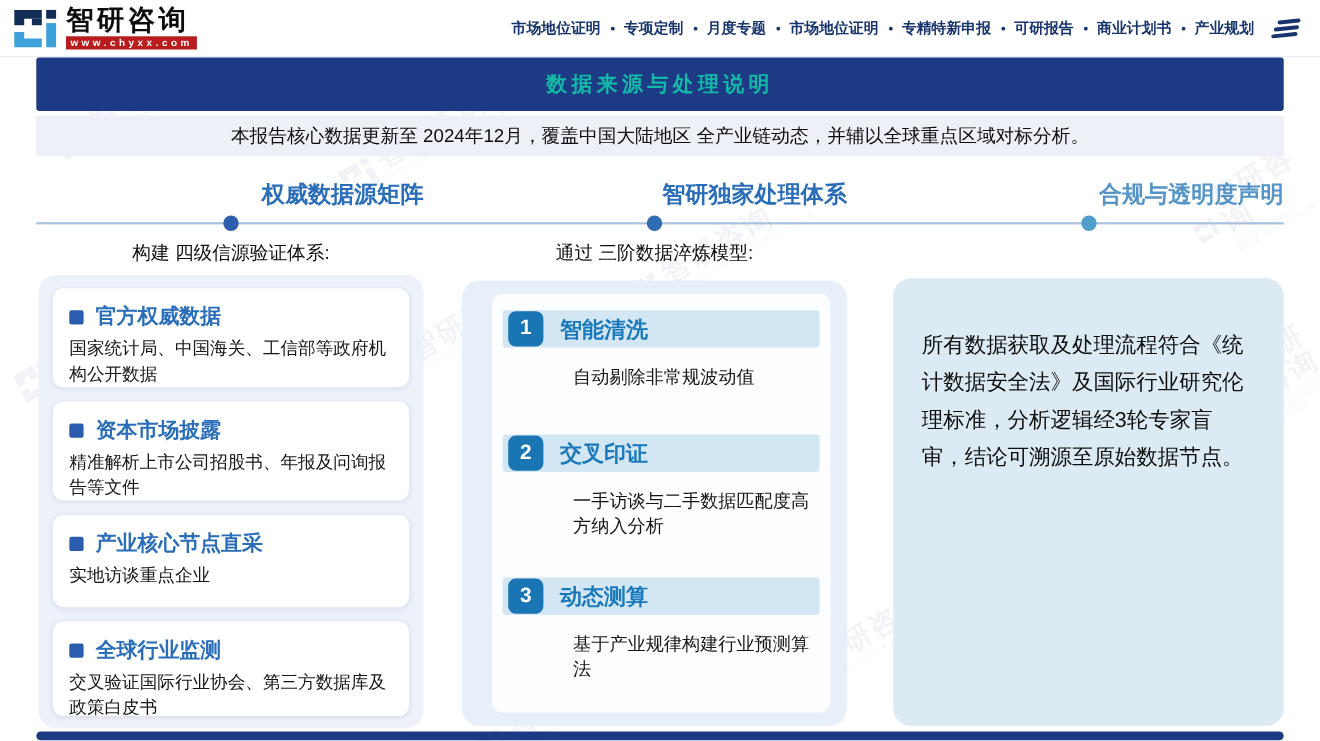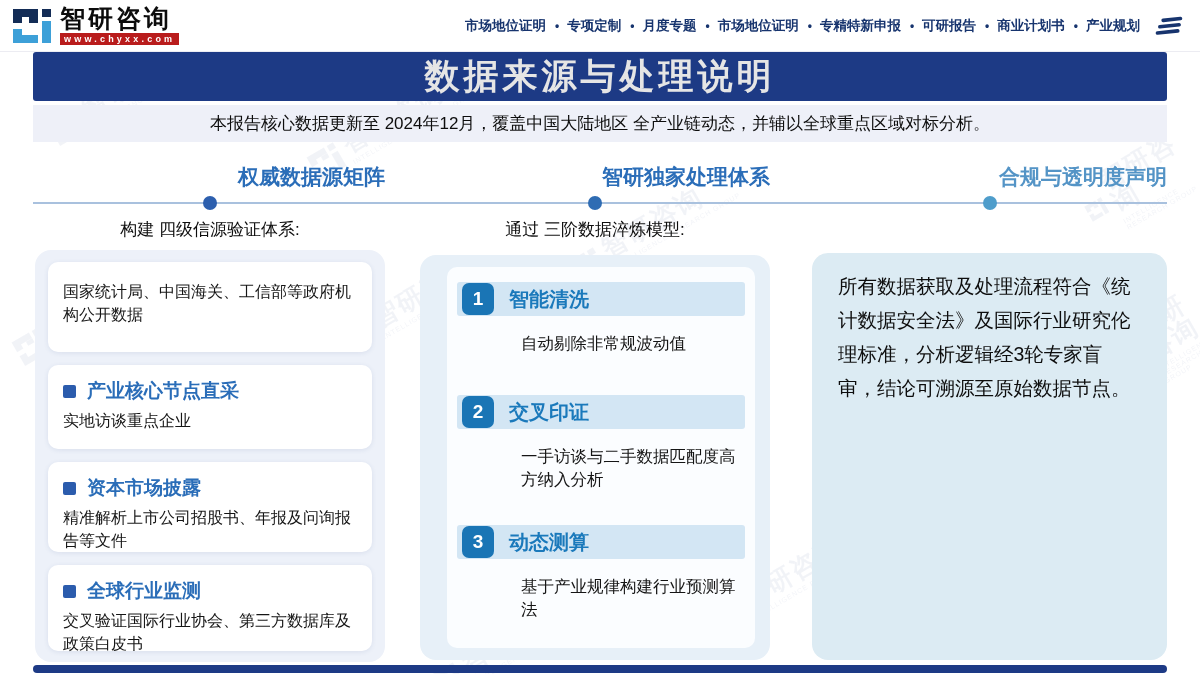--- a/index.html
+++ b/index.html
@@ -18,21 +18,21 @@
   .logo-site{ margin-top:2px; background:#b91c1c; color:#fff; font-size:9px; letter-spacing:3.2px;
     padding:2px 4px 1px; text-align:center; font-weight:bold;}
   .nav{ display:flex; align-items:center; }
   .nav a{ display:flex; align-items:center; color:#17346e; font-size:13.5px; font-weight:bold;
     text-decoration:none; white-space:nowrap; margin-left:9px;}
   .nav a + a::before{ content:"•"; color:#17346e; font-size:12px; margin-right:8px;}
   .menu-icon{ margin-left:14px; cursor:pointer; display:flex; align-items:center;}
   
   .title-bar{ position:absolute; left:33px; top:52px; width:1134px; height:49px;
     background:#1d3a85; border-radius:3px; display:flex; align-items:center; justify-content:center; z-index:4;}
-  .title-bar h1{ color:#e5e5e5; font-size:35px; font-weight:bold; letter-spacing:4px;}
+  .title-bar h1{ color:#14b8a6; font-size:19px; font-weight:bold; letter-spacing:4px;}
   .subtitle-bar{ position:absolute; left:33px; top:105px; width:1134px; height:37px;
     background:#eef0f8; display:flex; align-items:center; justify-content:center; z-index:4;}
   .subtitle-bar p{ font-size:17px; color:#0d0d0d;}
   
   .col-head{ position:absolute; top:163px; text-align:right; font-size:21px; font-weight:bold; z-index:4;}
   .col-head.c1{ left:35px; width:350px; color:#2a6db8;}
   .col-head.c2{ left:420px; width:350px; color:#2a6db8;}
   .col-head.c3{ left:812px; width:355px; color:#5494c6;}
   .timeline{ position:absolute; left:33px; top:202px; width:1134px; height:2px; background:#a9c1de; z-index:3;}
   .tdot{ position:absolute; top:196px; width:14px; height:14px; border-radius:50%; z-index:4;}
@@ -57,21 +57,21 @@
   .col2-inner{ position:absolute; left:447px; top:267px; width:308px; height:381px;
     background:#fbfdff; border-radius:10px; padding:15px 10px 0; z-index:4;}
   .step1{ margin-bottom:40px;} .step2{ margin-bottom:34px;}
   .step-strip{ height:34px; background:#d3e6f4; border-radius:3px; display:flex; align-items:center; margin-bottom:16px;}
   .step-badge{ width:32px; height:32px; margin-left:5px; background:#1a75b5; border-radius:7px;
     color:#fff; font-size:19px; font-weight:bold; display:flex; align-items:center; justify-content:center; flex:none;}
   .step-title{ margin-left:15px; font-size:20px; font-weight:bold; color:#1a79bb;}
   .step-desc{ margin-left:64px; font-size:16.5px; line-height:1.4; color:#151515;}
   
   .col3-panel{ position:absolute; left:812px; top:253px; width:355px; height:407px;
-    background:#dcebf3; border-radius:16px; padding:16px 26px 0; z-index:4;}
+    background:#dcebf3; border-radius:16px; padding:44px 26px 0; z-index:4;}
   .col3-panel p{ font-size:19.5px; line-height:34px; color:#0d0d0d;}
   
   .footer-bar{ position:absolute; left:33px; top:665px; width:1134px; height:8px;
     background:#1d3a85; border-radius:4px; z-index:4;}
   
   .watermark{ position:absolute; display:flex; align-items:center; gap:7px;
     transform:rotate(-30deg); opacity:.055; color:#1d3a85; z-index:1; pointer-events:none;}
   .watermark .wm-txt{ display:flex; flex-direction:column; line-height:1;}
   .watermark .wm-big{ font-size:26px; font-weight:900; letter-spacing:2px;}
   .watermark .wm-small{ font-size:7px; letter-spacing:1px; margin-top:3px;}
@@ -141,35 +141,39 @@
 <div class="col-head c3">合规与透明度声明</div>
 <div class="timeline"></div>
 <div class="tdot d1"></div>
 <div class="tdot d2"></div>
 <div class="tdot d3"></div>
 <div class="col-intro c1">构建 四级信源验证体系:</div>
 <div class="col-intro c2">通过 三阶数据淬炼模型:</div>
 
 <section class="col1-panel">
   <div class="card h1">
+    <div class="card-title">
+        <span class="sq"></span>
+      <span>官方权威数据</span>
+      </div>
     <div class="card-desc">国家统计局、中国海关、工信部等政府机构公开数据</div>
+  </div>
+  <div class="card h3">
+    <div class="card-title">
+        <span class="sq"></span>
+      <span>资本市场披露</span>
+      </div>
+    <div class="card-desc">精准解析上市公司招股书、年报及问询报告等文件</div>
   </div>
   <div class="card h2">
     <div class="card-title">
         <span class="sq"></span>
       <span>产业核心节点直采</span>
       </div>
     <div class="card-desc">实地访谈重点企业</div>
-  </div>
-  <div class="card h3">
-    <div class="card-title">
-        <span class="sq"></span>
-      <span>资本市场披露</span>
-      </div>
-    <div class="card-desc">精准解析上市公司招股书、年报及问询报告等文件</div>
   </div>
   <div class="card h4">
     <div class="card-title">
         <span class="sq"></span>
       <span>全球行业监测</span>
       </div>
     <div class="card-desc">交叉验证国际行业协会、第三方数据库及政策白皮书</div>
   </div>
 </section>
 

